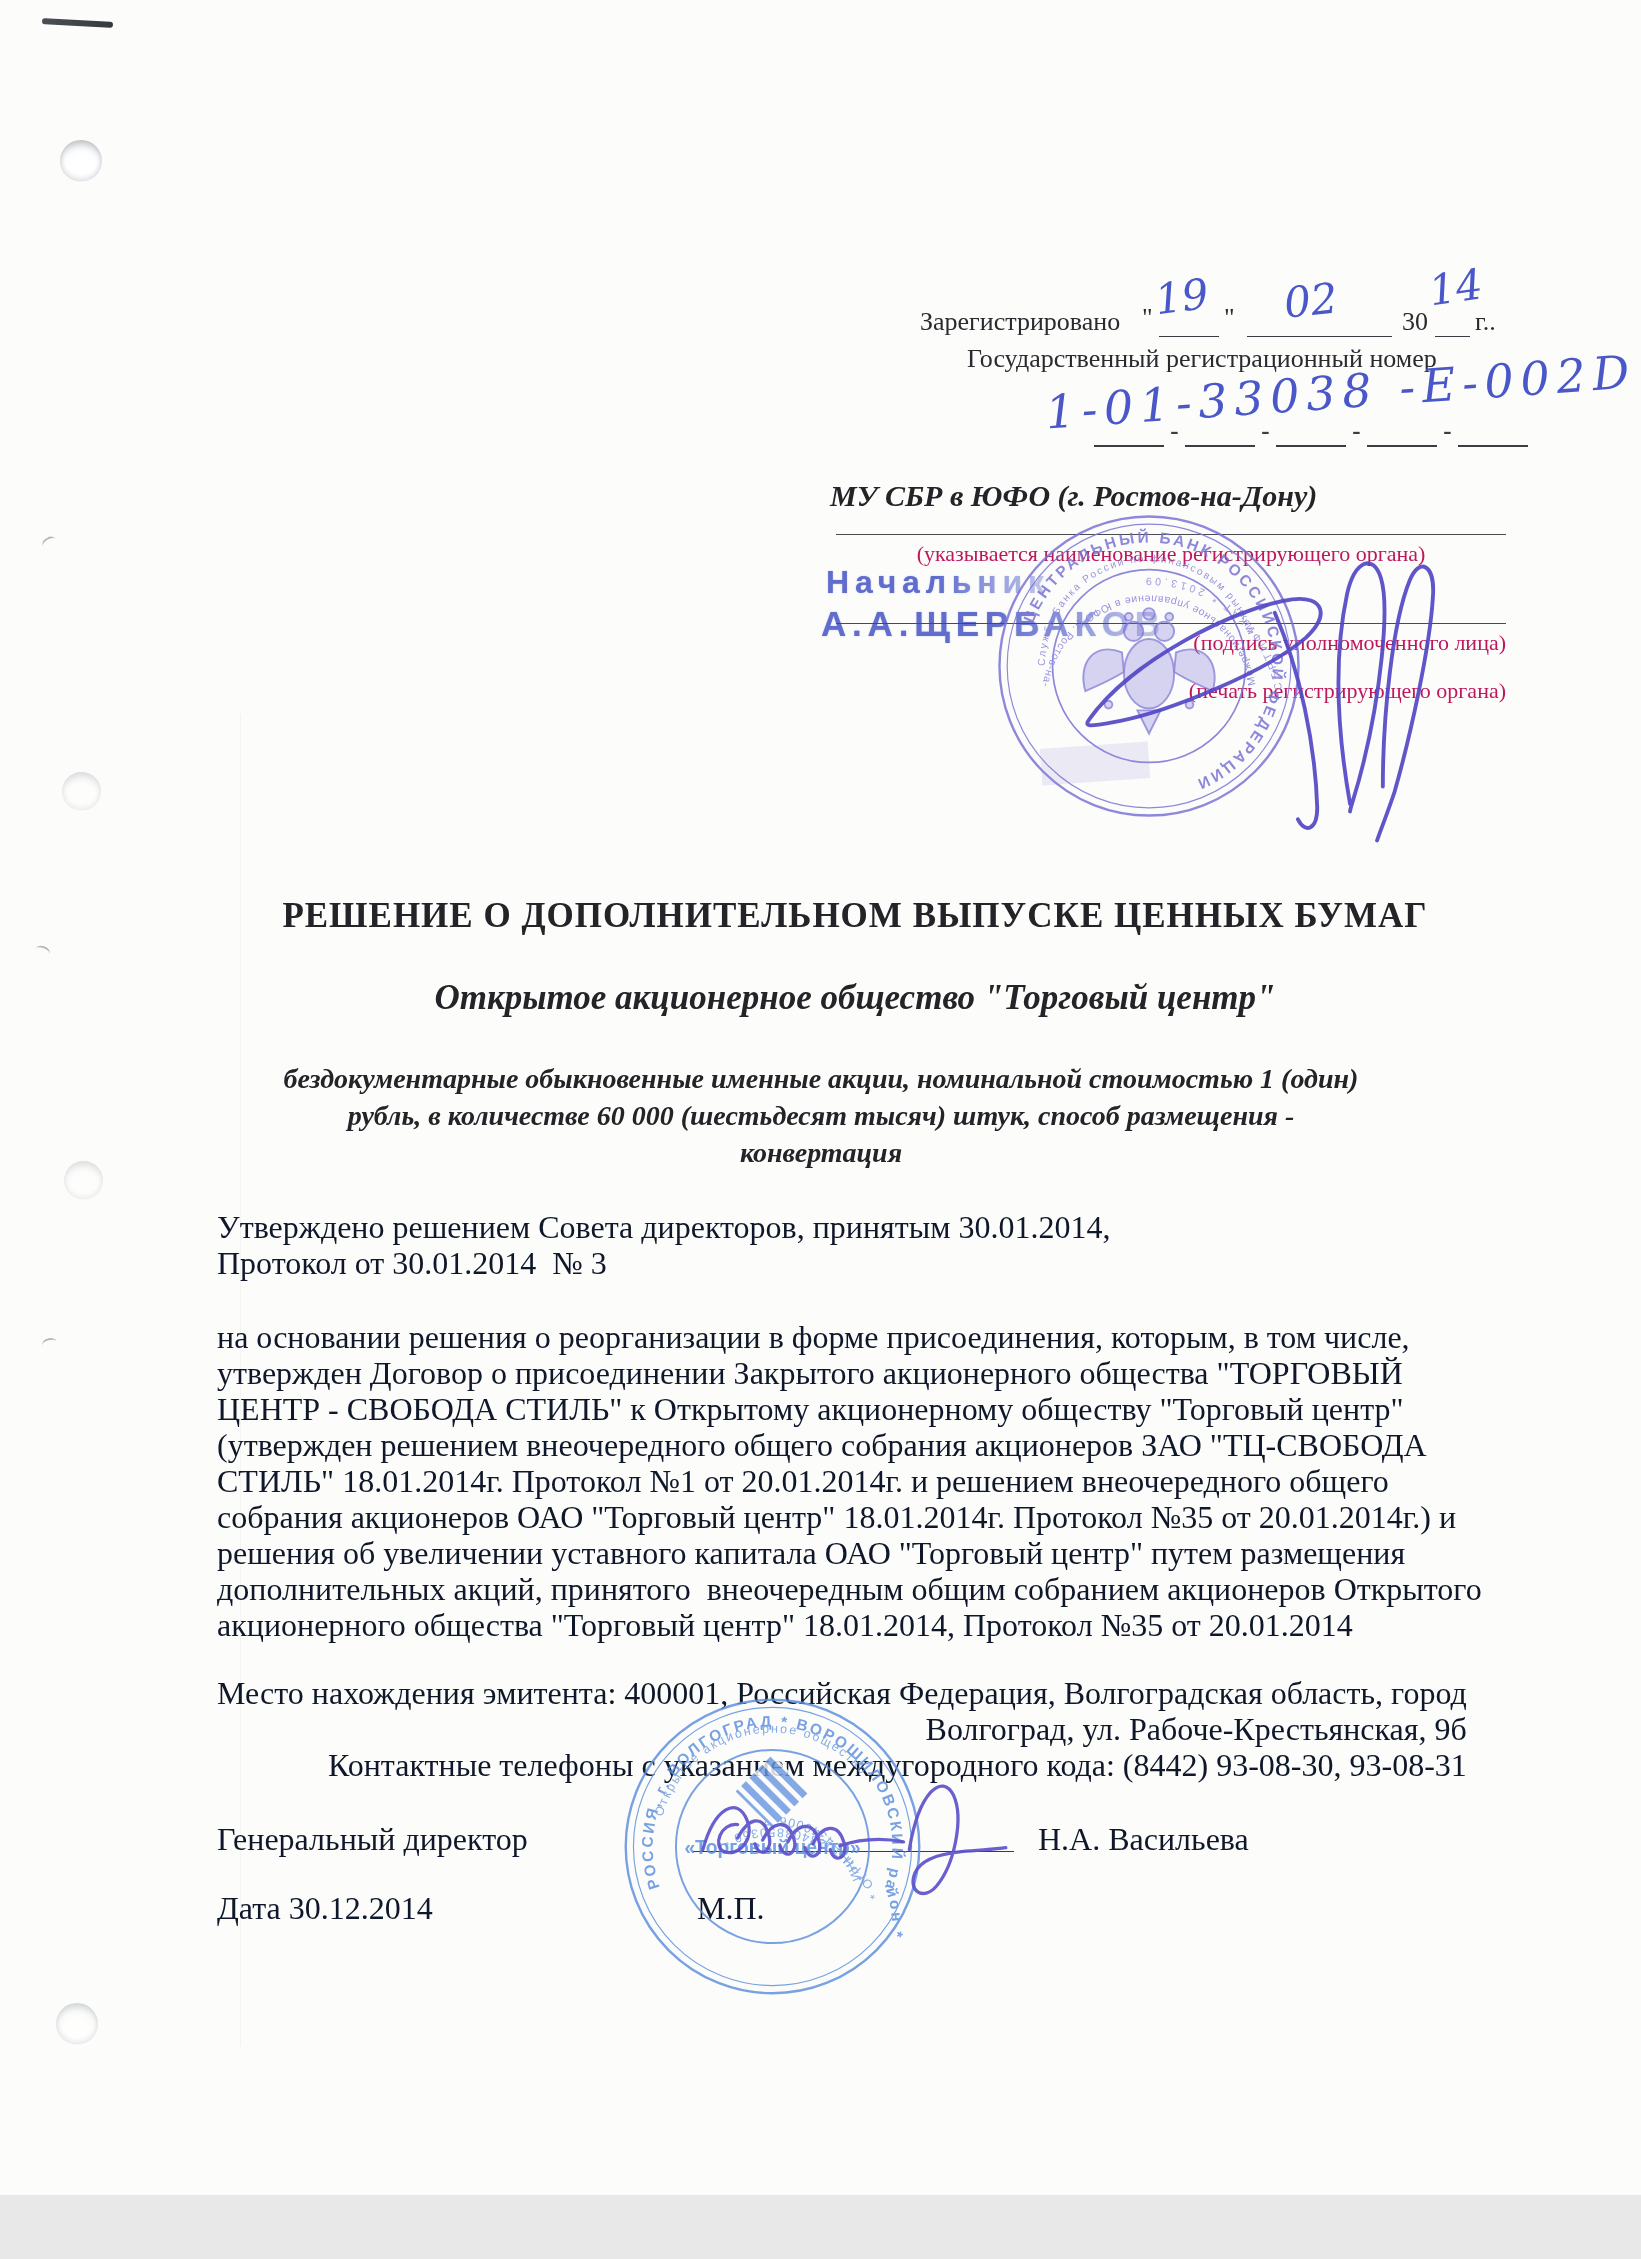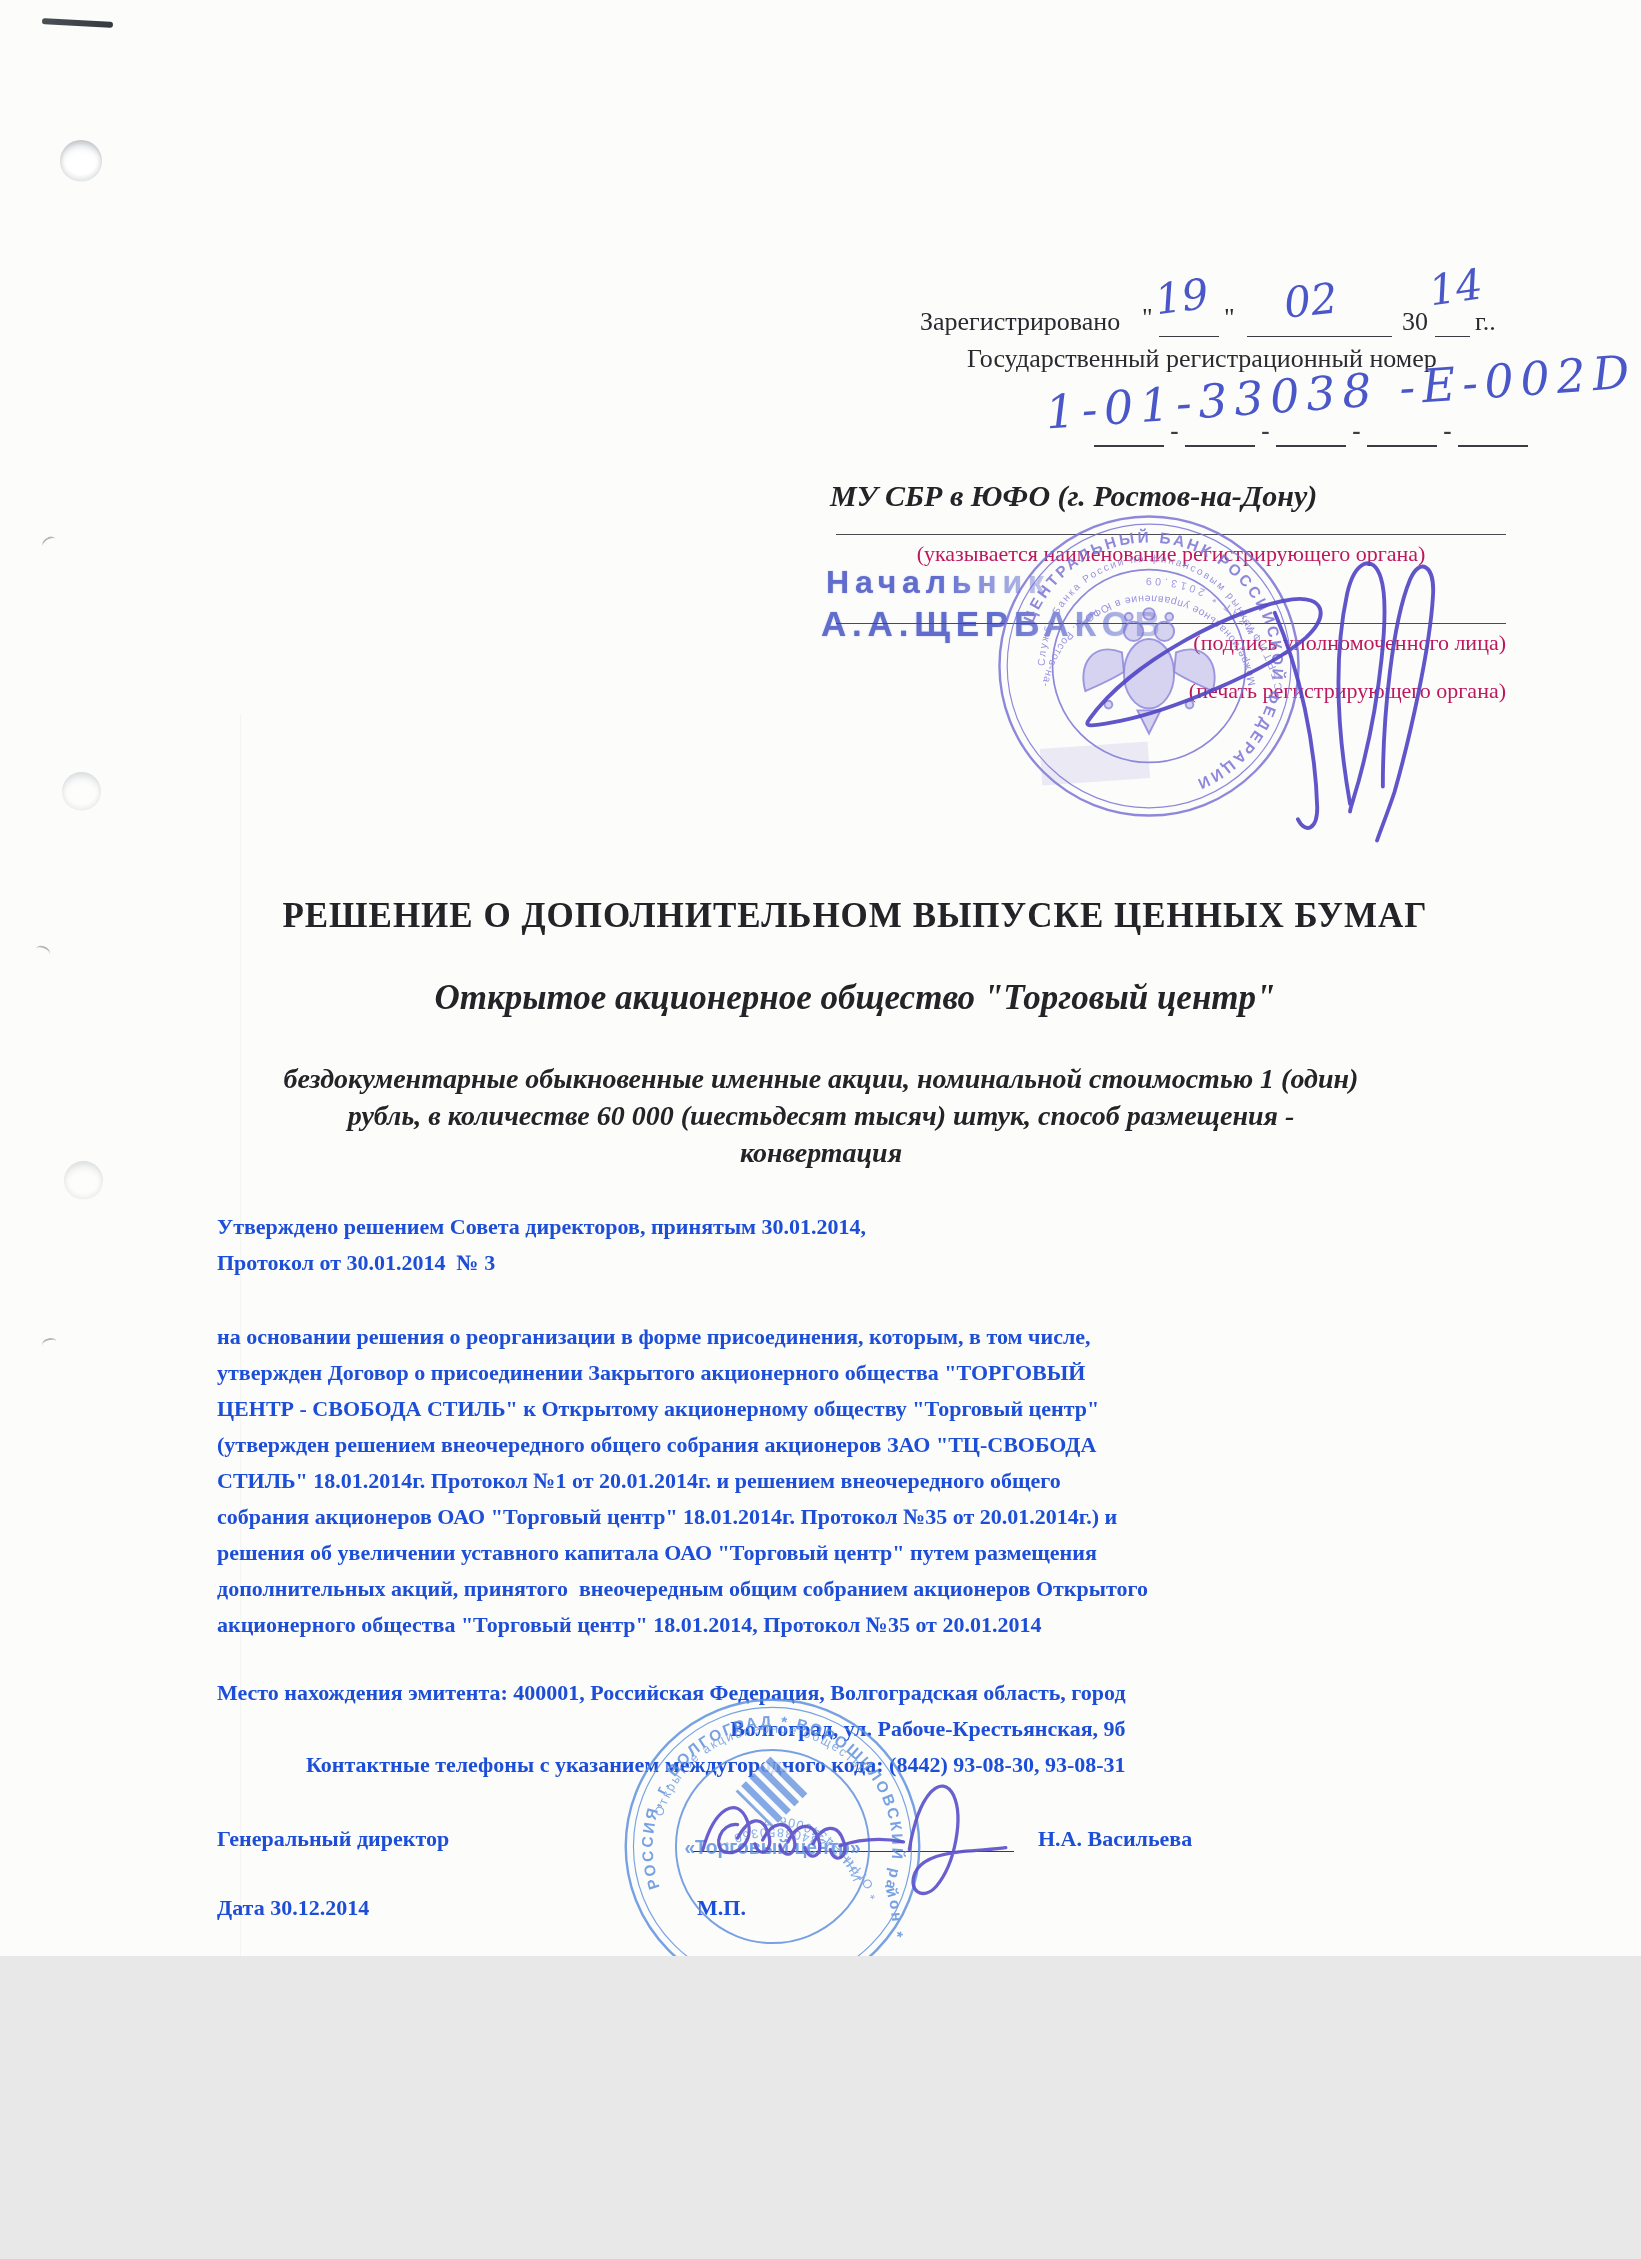--- a/index.html
+++ b/index.html
@@ -1,37 +1,37 @@
 <!DOCTYPE html>
 <html><head>
 <meta charset="utf-8">
 <style>
   html,body{margin:0;padding:0;background:#e8e8e8;}
-  #page{position:relative;width:1641px;height:1956px;background:#fcfcfa;overflow:hidden;
+  #page{position:relative;width:1641px;height:2195px;background:#fcfcfa;overflow:hidden;
         font-family:"Liberation Serif",serif;color:#232328;}
   .abs{position:absolute;}
   
   .reg-small{font-size:26px;color:#2a2a30;}
   .blank{display:inline-block;border-bottom:1.9px solid #3a3a40;height:29px;vertical-align:bottom;}
   .hand{font-family:"DejaVu Serif",serif;font-style:italic;color:#4a57c9;}
   .caption{font-size:22px;color:#be185d;}
   .rule{border-bottom:1.9px solid #4a4a50;height:0;}
   .dashseg{display:inline-block;width:70px;border-bottom:2.9px solid #3c3c42;height:11.6px;}
   .dashsep{display:inline-block;width:21px;text-align:center;font-weight:bold;font-size:25px;
            color:#3c3c42;transform:translateY(-7.7px);}
   
   .officer{font-family:"Liberation Sans",sans-serif;font-weight:bold;color:#3f4ec4;opacity:.82;
            letter-spacing:5.8px;text-shadow:0 0 1.4px rgba(63,78,196,.6);
            -webkit-mask-image:linear-gradient(90deg,#000 50%,rgba(0,0,0,.35));
            mask-image:linear-gradient(90deg,#000 50%,rgba(0,0,0,.35));}
   
   .title{font-size:35px;font-weight:bold;letter-spacing:1px;white-space:nowrap;}
   .issuer{font-size:35px;font-weight:bold;font-style:italic;white-space:nowrap;}
   .subline{font-size:28px;font-weight:bold;font-style:italic;line-height:37px;text-align:center;}
-  .body-line{font-size:22px;line-height:36px;white-space:pre;color:#1d4ed8;font-weight:bold;}
+  .body-line{font-size:32px;line-height:36px;white-space:pre;color:#0f172a;}
   
   .hole{border-radius:50%;background:radial-gradient(circle at 50% 42%,#ffffff 52%,#f2f3f4 62%,#e3e6e8 72%,rgba(227,230,232,0) 76%);
         box-shadow:inset 0 6.8px 8.7px -3.9px rgba(96,108,118,.5);}
   .smudge{border-top:2.9px solid rgba(120,128,134,.55);border-radius:50%;width:15.4px;height:9.7px;}
   .scan-edge{left:0;top:2244px;width:1641px;height:15.4px;
              background:linear-gradient(180deg,#aab0b4 0%,#60666b 35%,#2c3033 75%,#1d2023 100%);
              transform:rotate(-0.12deg);}
   .crease{left:240px;top:714px;width:1px;height:1332px;background:rgba(120,130,140,.06);}
   svg text{font-family:"Liberation Sans",sans-serif;}
 </style>

